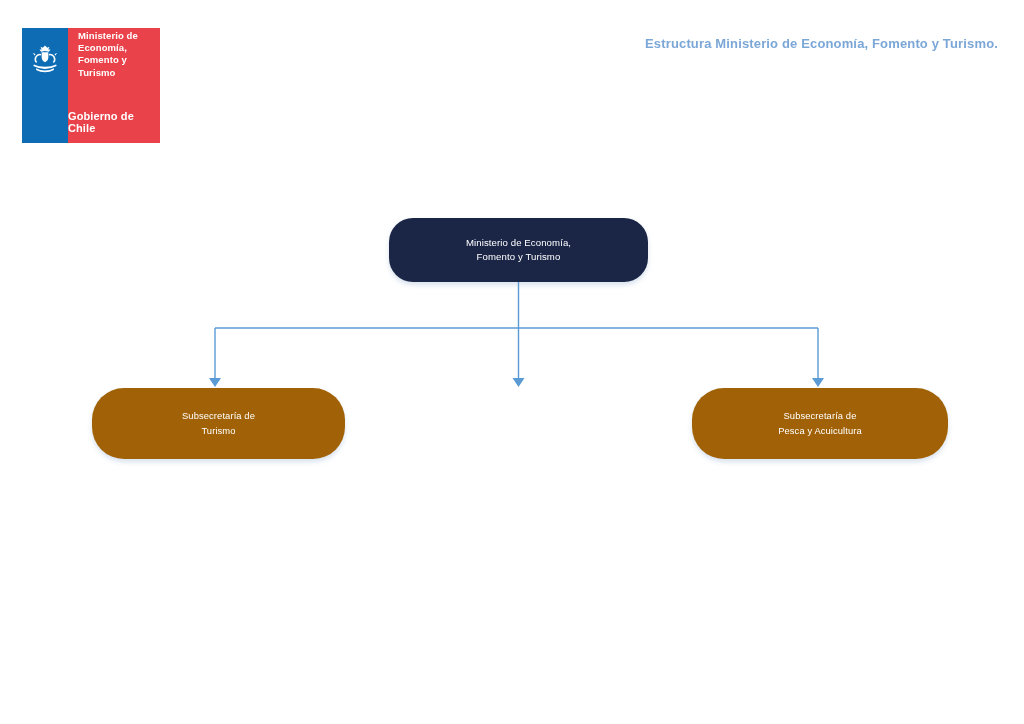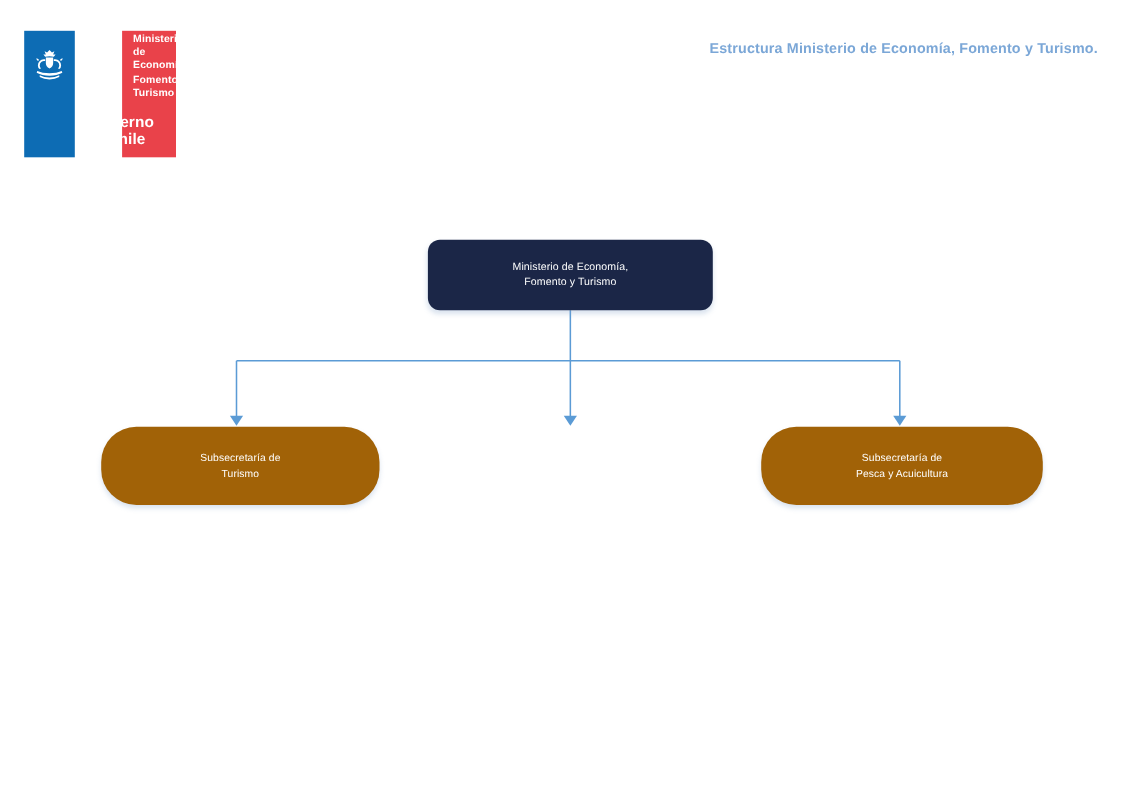--- a/index.html
+++ b/index.html
@@ -31,21 +31,20 @@
     height: 100%;
     background: #0d6cb4;
     position: relative;
     flex: 0 0 46px;
   }
   #logo .logo-red {
     flex: 1 1 auto;
     height: 100%;
     background: #e9424a;
     position: relative;
-    margin-left: 43px;
   }
   #logo .crest {
     position: absolute;
     left: 50%;
     top: 17px;
     transform: translateX(-50%);
     width: 34px;
     height: 30px;
   }
   #logo .ministry-text {
@@ -57,21 +56,21 @@
     font-weight: bold;
     line-height: 12.2px;
     letter-spacing: 0.1px;
     white-space: pre-line;
   }
   #logo .gob-text {
     position: absolute;
     right: 20px;
     bottom: 9px;
     color: #ffffff;
-    font-size: 14px;
+    font-size: 11px;
     font-weight: bold;
     letter-spacing: 0.1px;
   }
 
   
   #title {
     position: absolute;
     right: 26px;
     top: 34px;
     width: 420px;
@@ -116,21 +115,21 @@
     line-height: 14.5px;
     letter-spacing: 0.1px;
   }
 
   #node-root {
     left: 389px;
     top: 218px;
     width: 259px;
     height: 64px;
     background: #1b2647;
-    border-radius: 11px;
+    border-radius: 24px;
   }
   #node-root .node-label { font-size: 9.6px; }
 
   .node-child {
     top: 388px;
     height: 71px;
     background: #a16207;
     border-radius: 32px;
   }
   .node-child .node-label { font-size: 9.4px; }

